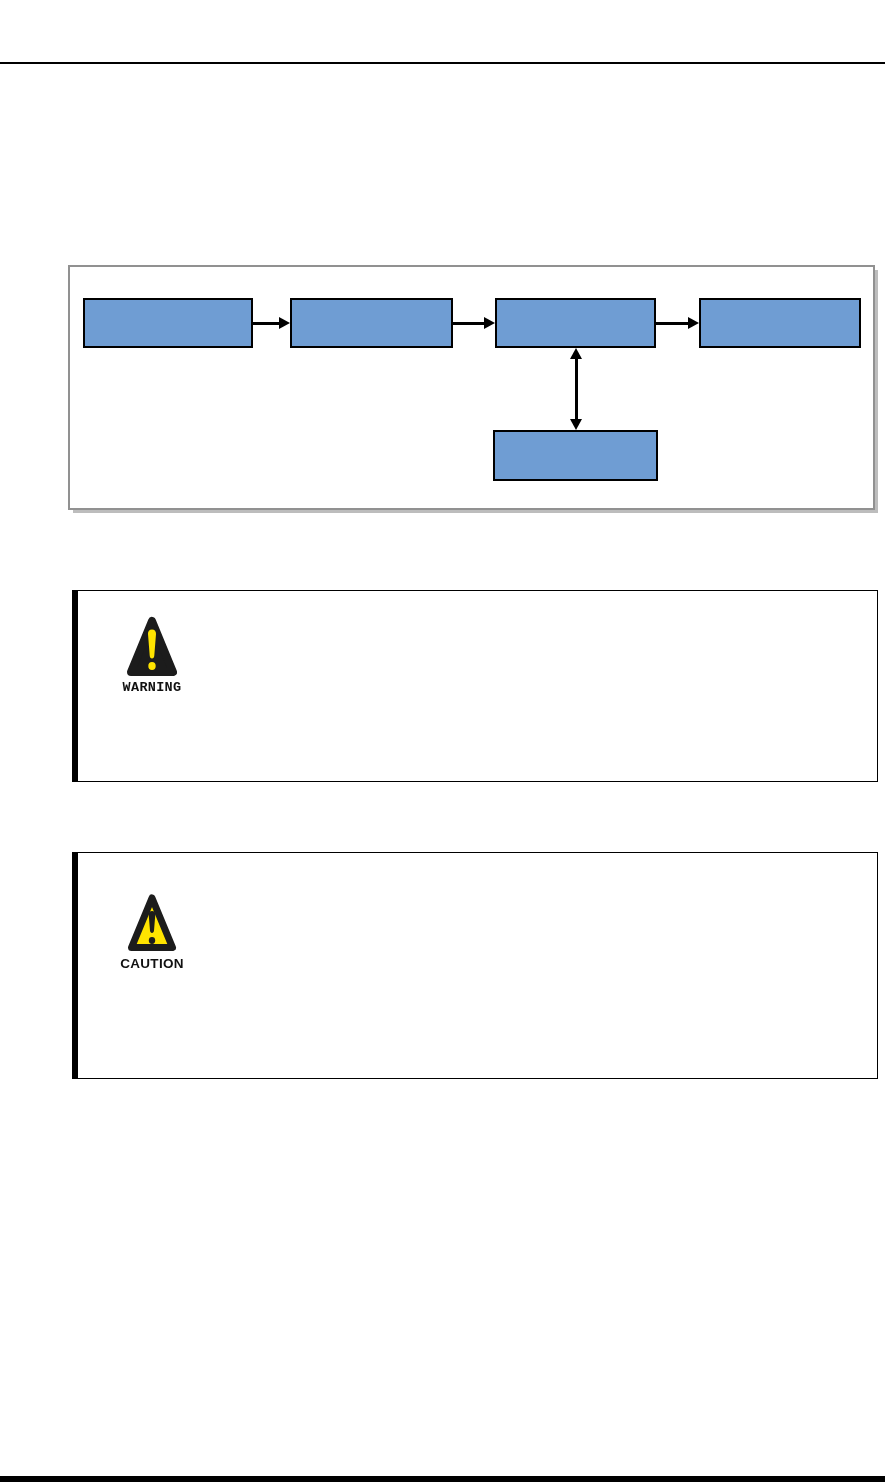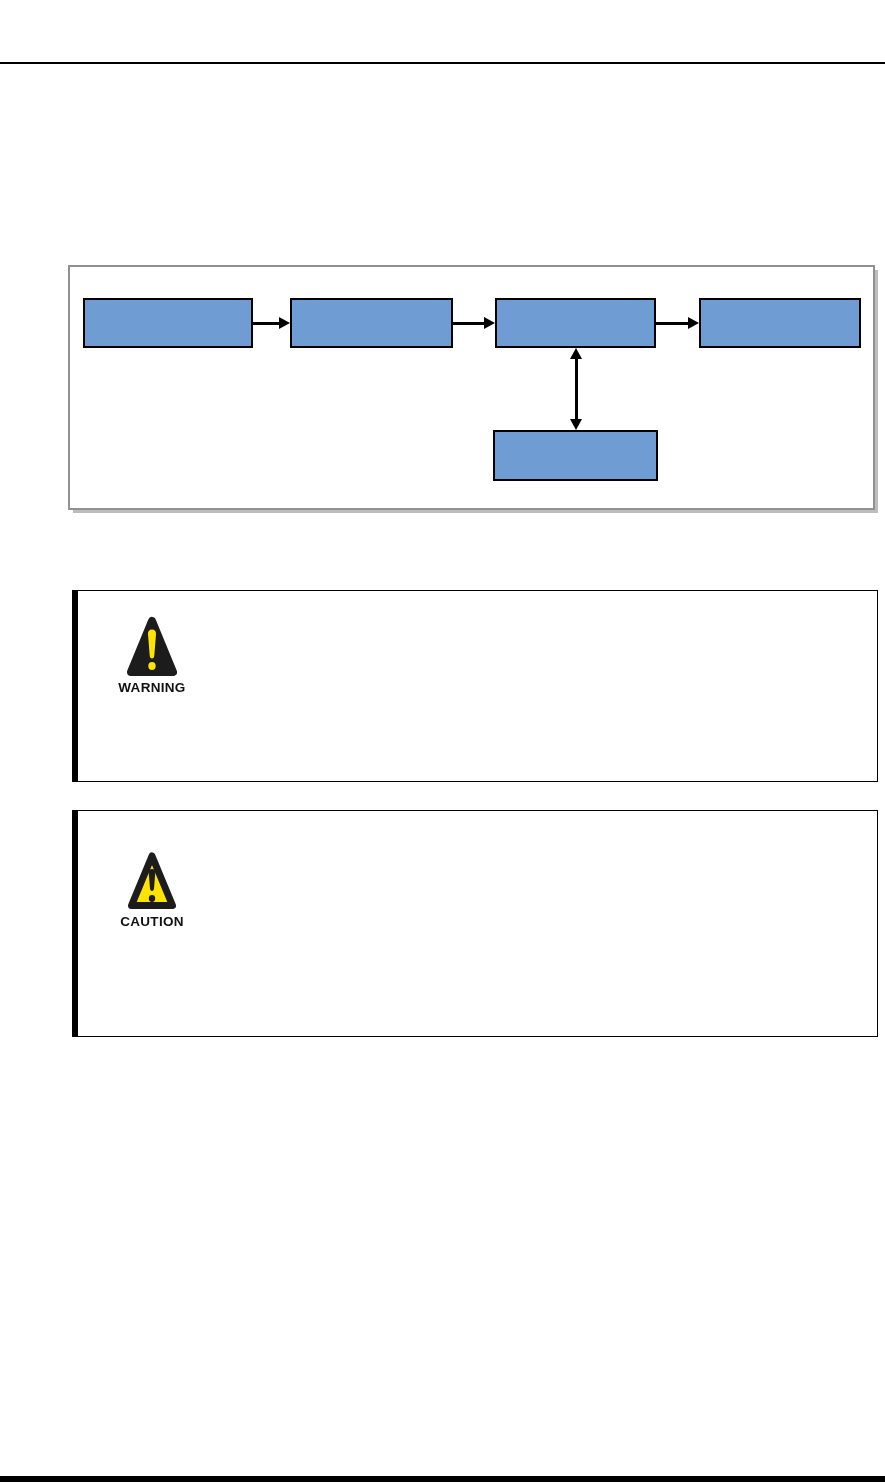--- a/index.html
+++ b/index.html
@@ -52,23 +52,23 @@
     border-left:6.5px solid transparent;border-right:6.5px solid transparent;
     border-top:11px solid var(--arrow-color,#000);
   }
 
   
   .adm{
     position:absolute;left:72px;width:806px;box-sizing:border-box;
     background:#ffffff;border:1px solid #000;border-left:6px solid #000;
   }
   .adm.warning{top:590px;height:192px;}
-  .adm.caution{top:810px;height:227px;}
+  .adm.caution{top:852px;height:227px;}
   .adm-figure{position:absolute;left:26px;width:96px;text-align:center;}
-  .adm.warning .adm-figure{top:25px;}
+  .adm.warning .adm-figure{top:25px;font-family:Liberation Mono, monospace;}
   .adm.caution .adm-figure{top:39px;}
   .adm-label{
     margin-top:2px;font-size:13.5px;font-weight:bold;color:#111;
     letter-spacing:0.3px;white-space:nowrap;
   }
   .adm-figure svg{display:block;margin:0 auto;}
 </style>
 </head>
 <body>
 

